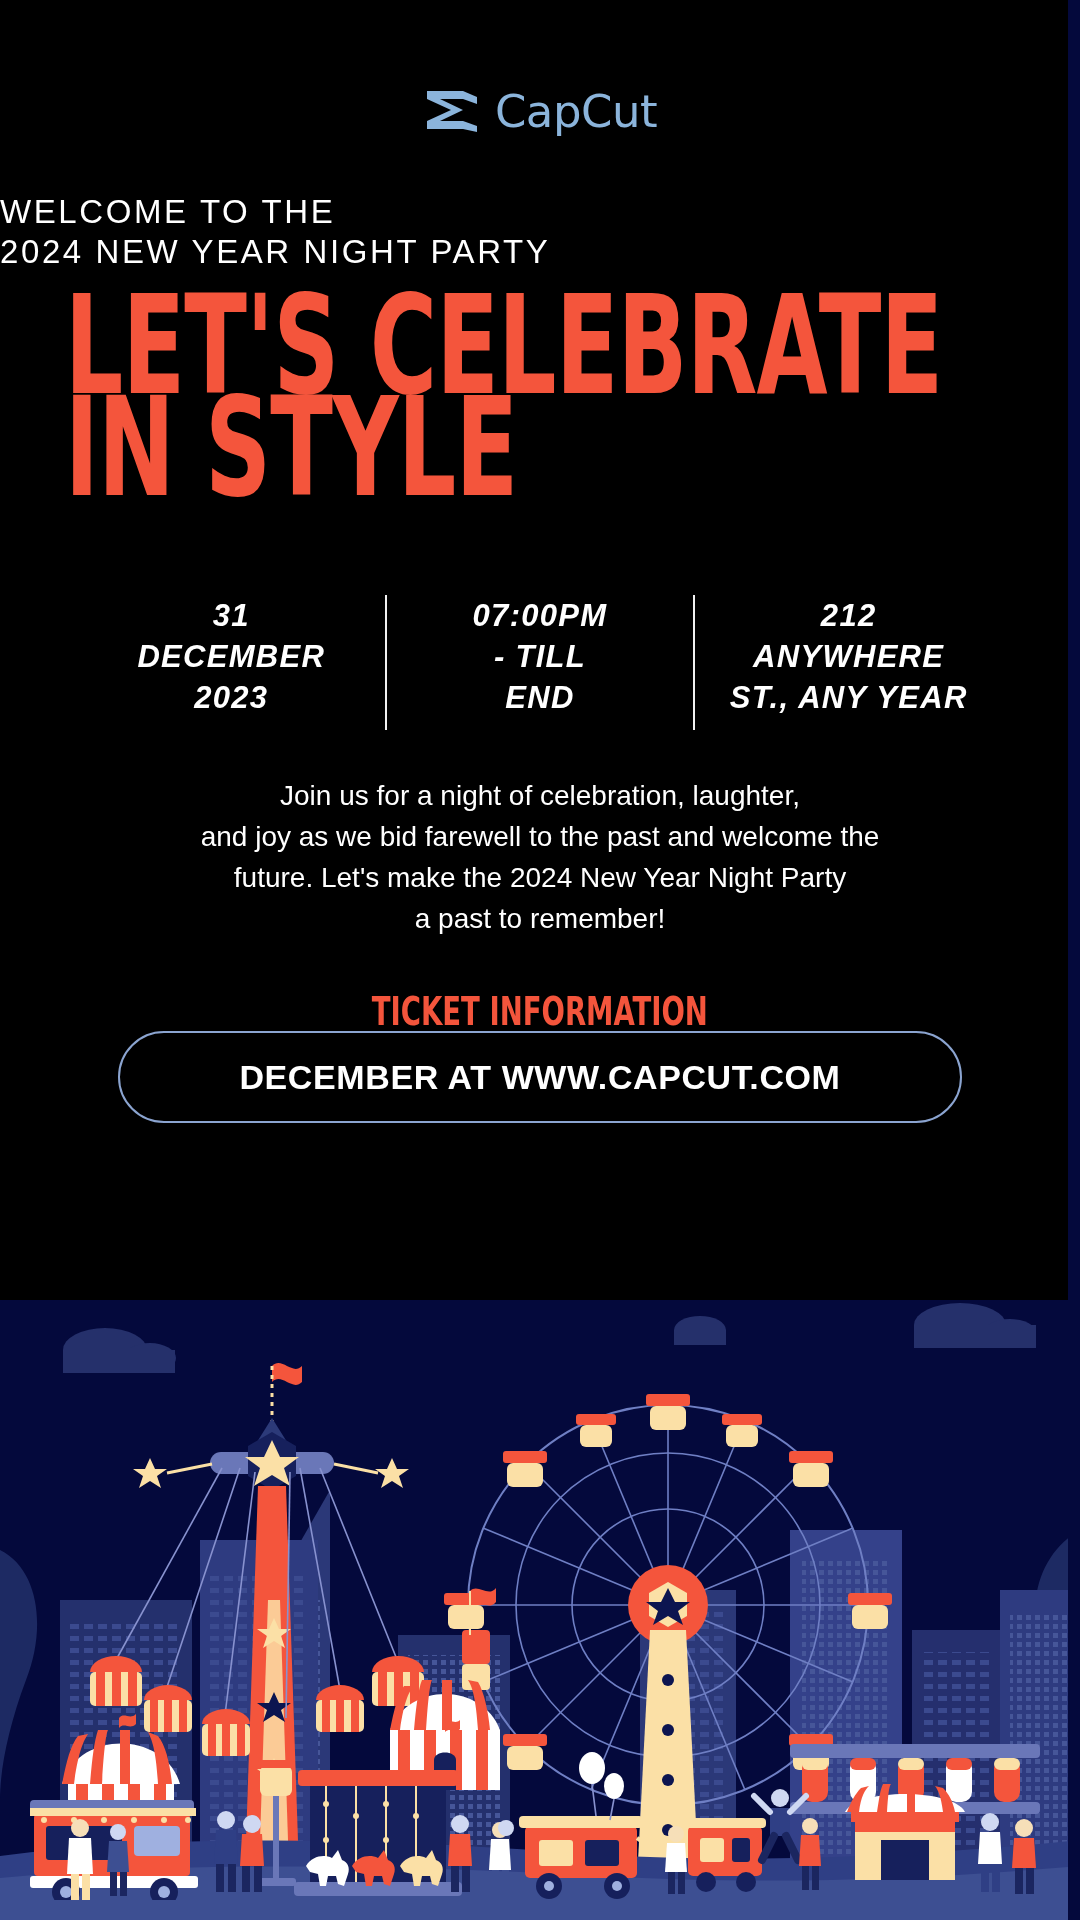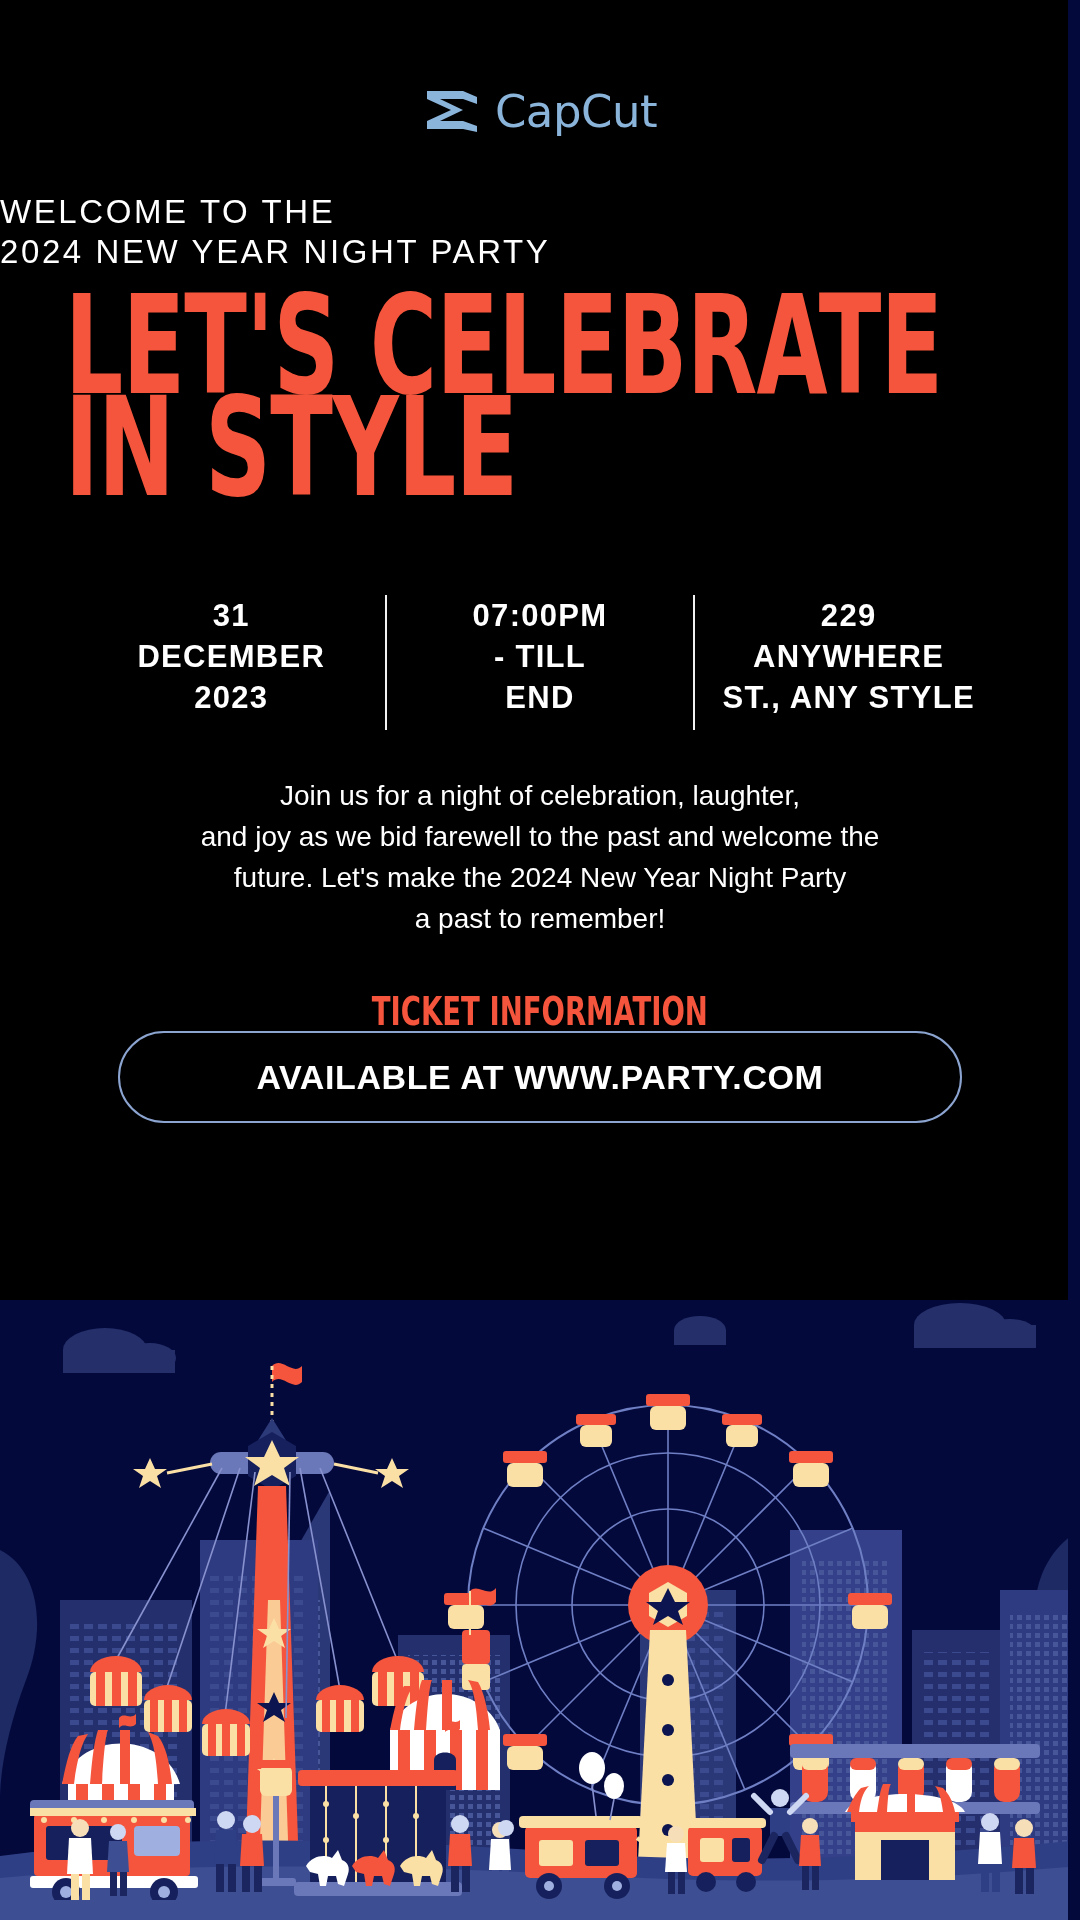--- a/index.html
+++ b/index.html
@@ -50,21 +50,21 @@
   .headline .hl{
     display:block;
     transform:scaleX(0.88) scaleY(1.18);
     transform-origin:center center;
     white-space:nowrap;
   }
 
   
   .details{
     position:absolute; top:595px; left:90px; width:900px; height:135px;
-    display:flex; align-items:stretch; justify-content:center;
+    display:flex; align-items:stretch; justify-content:center;font-style:italic;
   }
   .detail-col{
     flex:1 1 0; text-align:center; color:#ffffff;
     display:flex; flex-direction:column; justify-content:flex-start;
     font-weight:700; font-size:31px; letter-spacing:1.3px; line-height:1.33;
   }
   .detail-col span{ display:block; white-space:nowrap; }
   .detail-div{
     width:2px; background:#ffffff; flex:0 0 2px; margin:0 12px;
     opacity:0.95;
@@ -135,39 +135,39 @@
       <span>2023</span>
     </div>
     <div class="detail-div"></div>
     <div class="detail-col">
       <span>07:00PM</span>
       <span>- TILL</span>
       <span>END</span>
     </div>
     <div class="detail-div"></div>
     <div class="detail-col">
-      <span>229</span>
+      <span>212</span>
       <span>ANYWHERE</span>
-      <span>ST., ANY STYLE</span>
+      <span>ST., ANY YEAR</span>
     </div>
   </div>
 
   <div class="body-copy">
     <span>Join us for a night of celebration, laughter,</span>
     <span>and joy as we bid farewell to the past and welcome the</span>
     <span>future. Let's make the 2024 New Year Night Party</span>
     <span>a past to remember!</span>
   </div>
 
   <div class="ticket-label">
     <span>TICKET INFORMATION</span>
   </div>
 
   <div class="pill">
-    <span>AVAILABLE AT WWW.PARTY.COM</span>
+    <span>DECEMBER AT WWW.CAPCUT.COM</span>
   </div>
 
   <div class="scene">
     <svg viewBox="0 0 1080 620" xmlns="http://www.w3.org/2000/svg" aria-hidden="true">
       <defs>
         <pattern id="winA" x="0" y="0" width="14" height="12" patternUnits="userSpaceOnUse">
           <rect x="0" y="0" width="9" height="5" fill="#3b4a8f"></rect>
         </pattern>
         <pattern id="winB" x="0" y="0" width="9" height="9" patternUnits="userSpaceOnUse">
           <rect x="0" y="0" width="5" height="5" fill="#465699"></rect>

